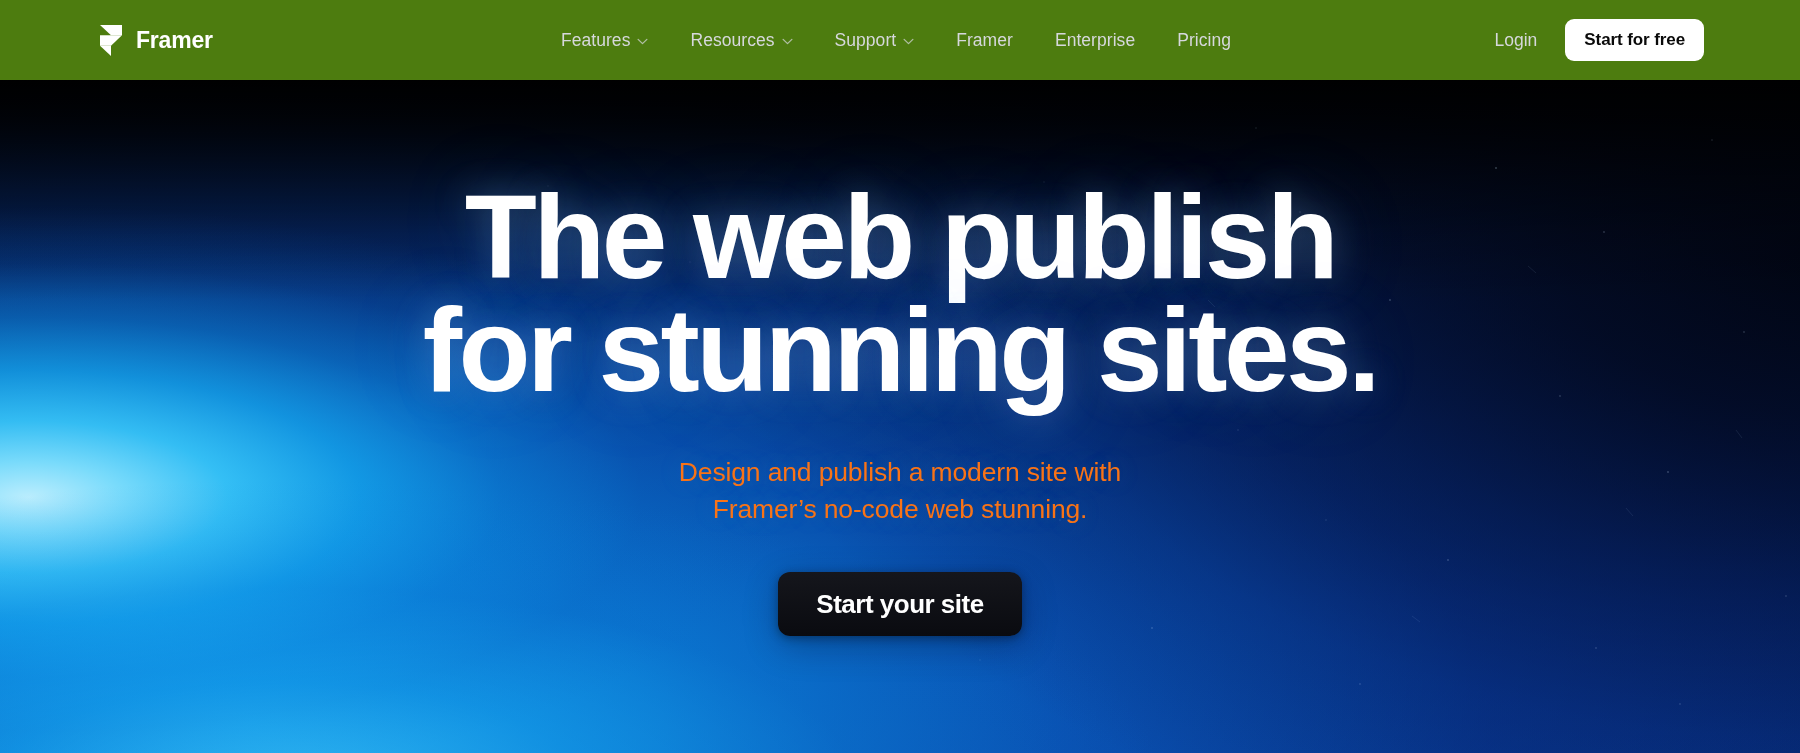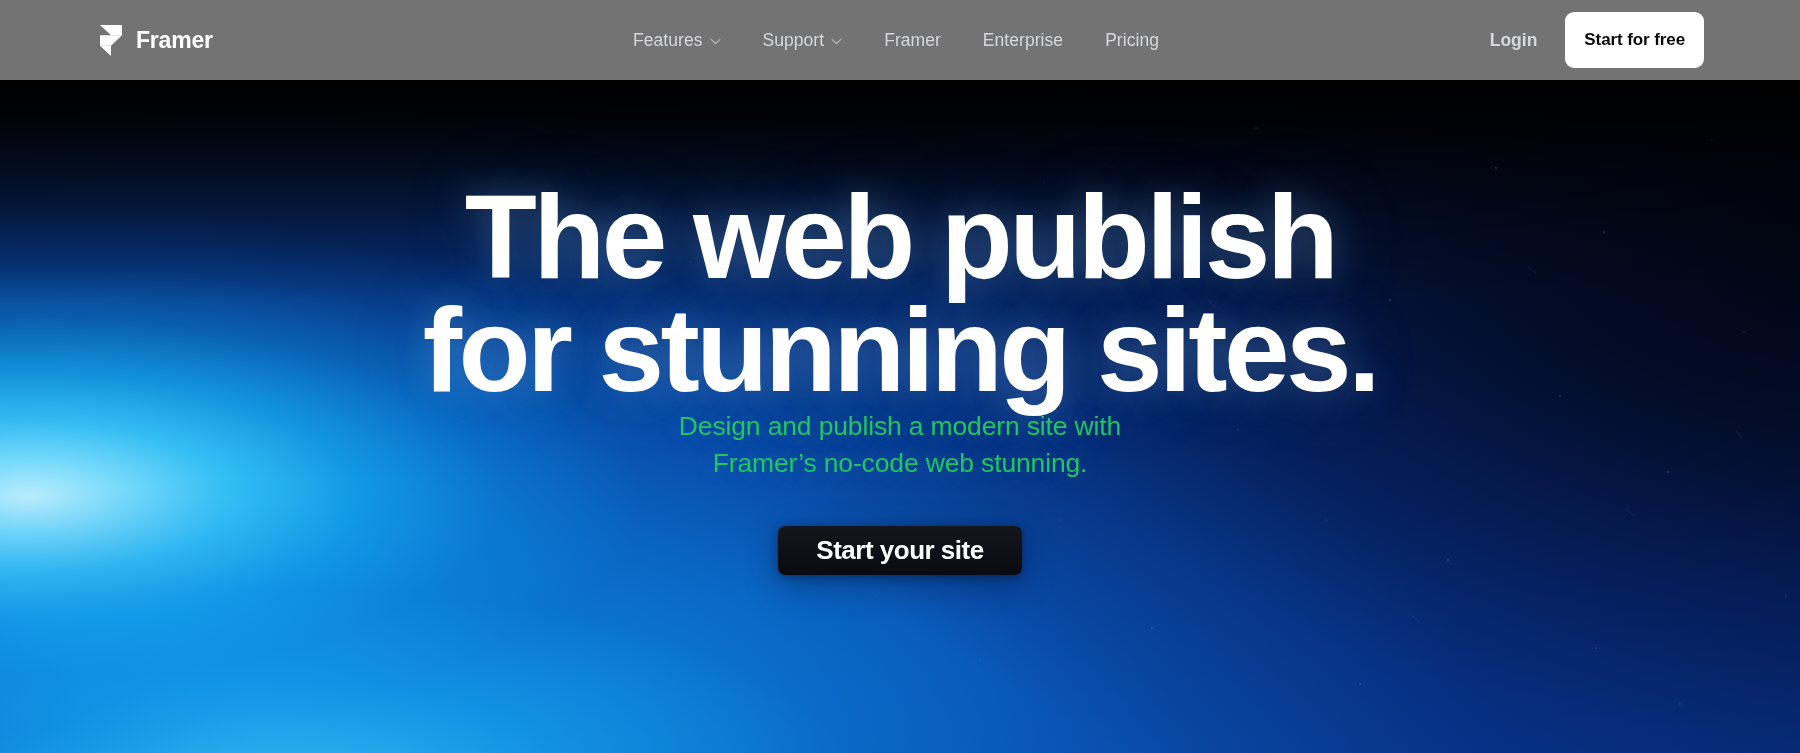--- a/index.html
+++ b/index.html
@@ -121,21 +121,21 @@
 
   
   .nav {
     position:absolute;
     left:0; top:0;
     width:1800px;
     height:80px;
     z-index:30;
     display:flex;
     align-items:center;
-    background:#737373;
+    background:#4d7c0f;
   }
 
   .nav-logo {
     position:absolute;
     left:100px;
     top:0;
     height:80px;
     display:flex;
     align-items:center;
     gap:14px;
@@ -198,30 +198,30 @@
     right:96px;
     top:0;
     height:80px;
     display:flex;
     align-items:center;
     gap:18px;
   }
   .nav-login {
     color:#d6d8dc;
     font-size:17.5px;
-    font-weight:700;
+    font-weight:400;
     text-decoration:none;
     padding:6px 10px;
     white-space:nowrap;
   }
   .nav-cta {
     display:inline-flex;
     align-items:center;
     justify-content:center;
-    height:56px;
+    height:42px;
     padding:0 19px;
     background:#ffffff;
     color:#0a0a0a;
     font-size:17px;
     font-weight:600;
     letter-spacing:-0.1px;
     border:none;
     border-radius:9px;
     cursor:pointer;
     white-space:nowrap;
@@ -252,46 +252,47 @@
     letter-spacing:-3.6px;
     text-shadow:
       0 0 36px rgba(150,205,255,0.30),
       0 0 90px rgba(90,170,255,0.18);
     pointer-events:auto;
   }
   .hero-title .line { display:block; white-space:nowrap; }
   .hero-title .line2 { margin-top:0px; }
 
   .hero-sub {
+    margin-top:46px;
     width:760px;
     text-align:center;
-    color:#22c55e;
+    color:#f97316;
     font-size:26.5px;
     line-height:1.43;
     font-weight:400;
     letter-spacing:-0.15px;
     text-shadow:0 0 26px rgba(120,190,255,0.22);
     pointer-events:auto;
   }
   .hero-sub .l { display:block; white-space:nowrap; }
 
   .hero-cta {
     margin-top:43px;
     display:inline-flex;
     align-items:center;
     justify-content:center;
-    height:49px;
+    height:64px;
     padding:0 38px;
     background:linear-gradient(to bottom, #15161c 0%, #0a0b10 100%);
     color:#ffffff;
     font-size:26px;
     font-weight:700;
     letter-spacing:-0.5px;
     border:none;
-    border-radius:7px;
+    border-radius:12px;
     cursor:pointer;
     pointer-events:auto;
     box-shadow:
       0 2px 10px rgba(0,0,0,0.34),
       0 10px 34px rgba(0,10,40,0.30);
     font-family:"Liberation Sans", sans-serif;
     white-space:nowrap;
   }
 </style>
 </head>
@@ -358,20 +359,26 @@
     <div class="nav-center">
       <div class="nav-links">
 
         <a class="nav-link" href="#">
           <span>Features</span>
           <svg class="chev" viewBox="0 0 12 8" fill="none" aria-hidden="true">
             <path d="M1 1.6L6 6.4l5-4.8" stroke="#d6d8dc" stroke-width="1.5" stroke-linecap="round" stroke-linejoin="round"></path>
           </svg>
         </a>
 
+        <a class="nav-link" href="#">
+          <span>Resources</span>
+          <svg class="chev" viewBox="0 0 12 8" fill="none" aria-hidden="true">
+            <path d="M1 1.6L6 6.4l5-4.8" stroke="#d6d8dc" stroke-width="1.5" stroke-linecap="round" stroke-linejoin="round"></path>
+          </svg>
+        </a>
 
         <a class="nav-link" href="#">
           <span>Support</span>
           <svg class="chev" viewBox="0 0 12 8" fill="none" aria-hidden="true">
             <path d="M1 1.6L6 6.4l5-4.8" stroke="#d6d8dc" stroke-width="1.5" stroke-linecap="round" stroke-linejoin="round"></path>
           </svg>
         </a>
 
         <a class="nav-link" href="#">
           <span>Framer</span>

